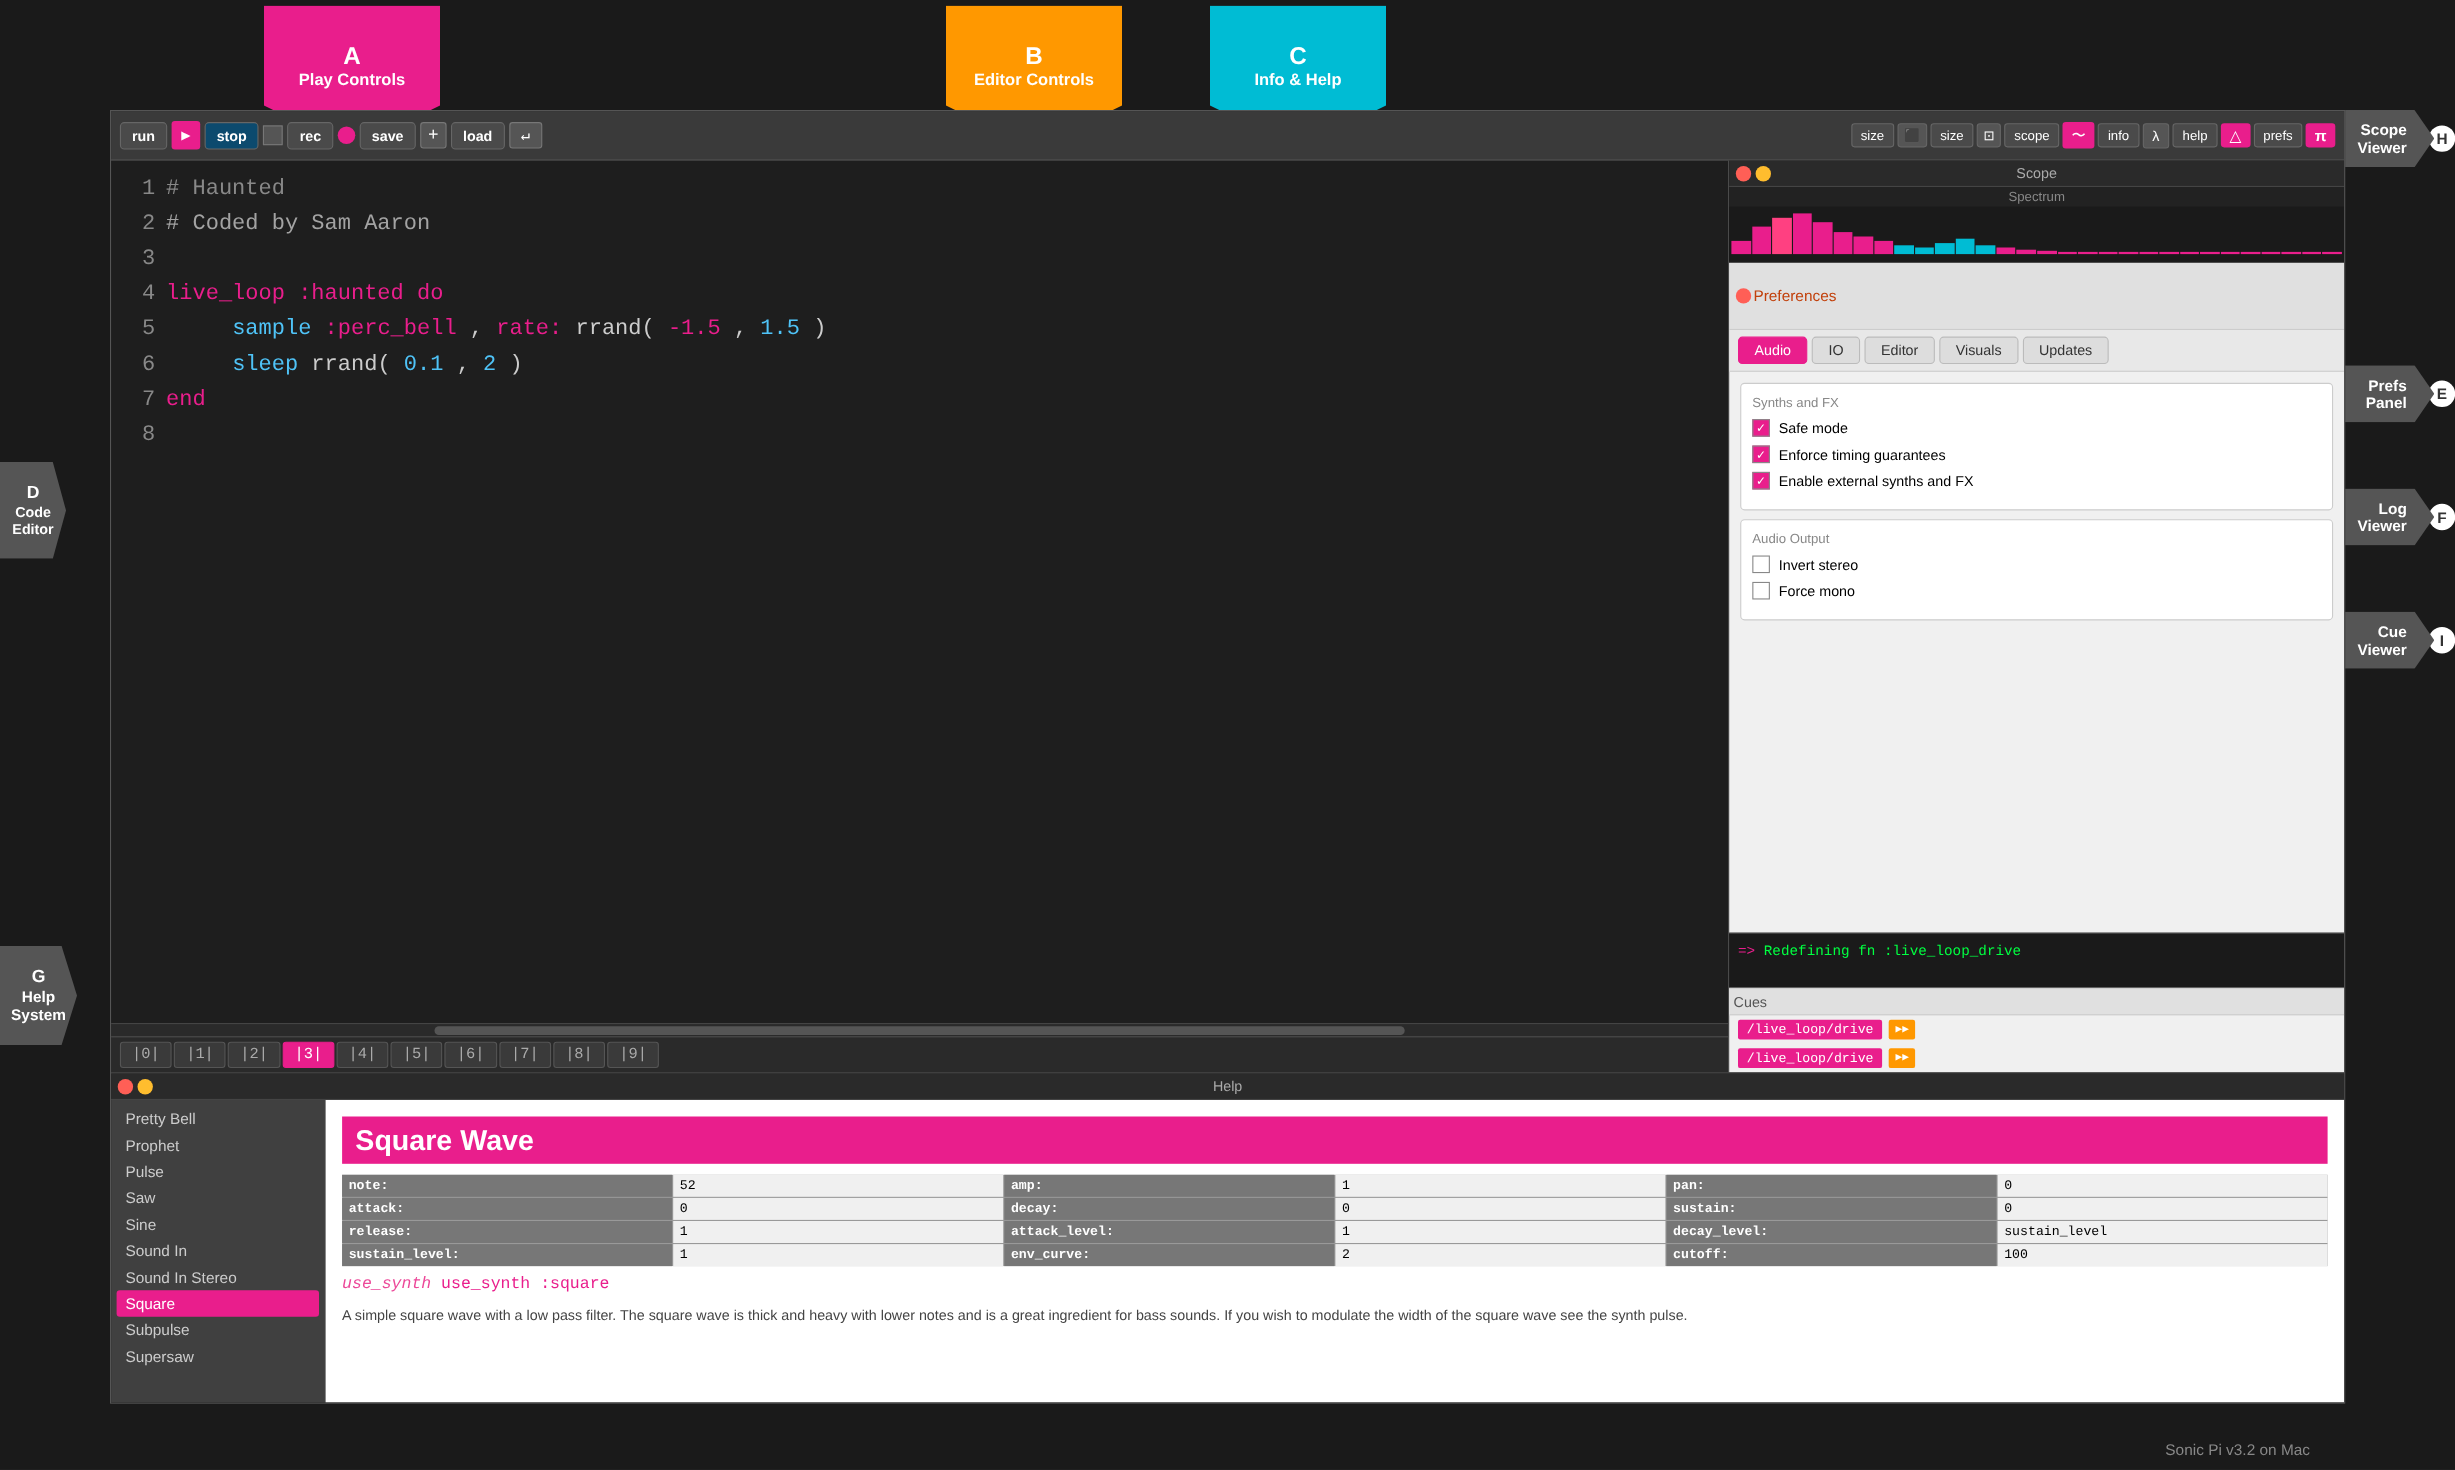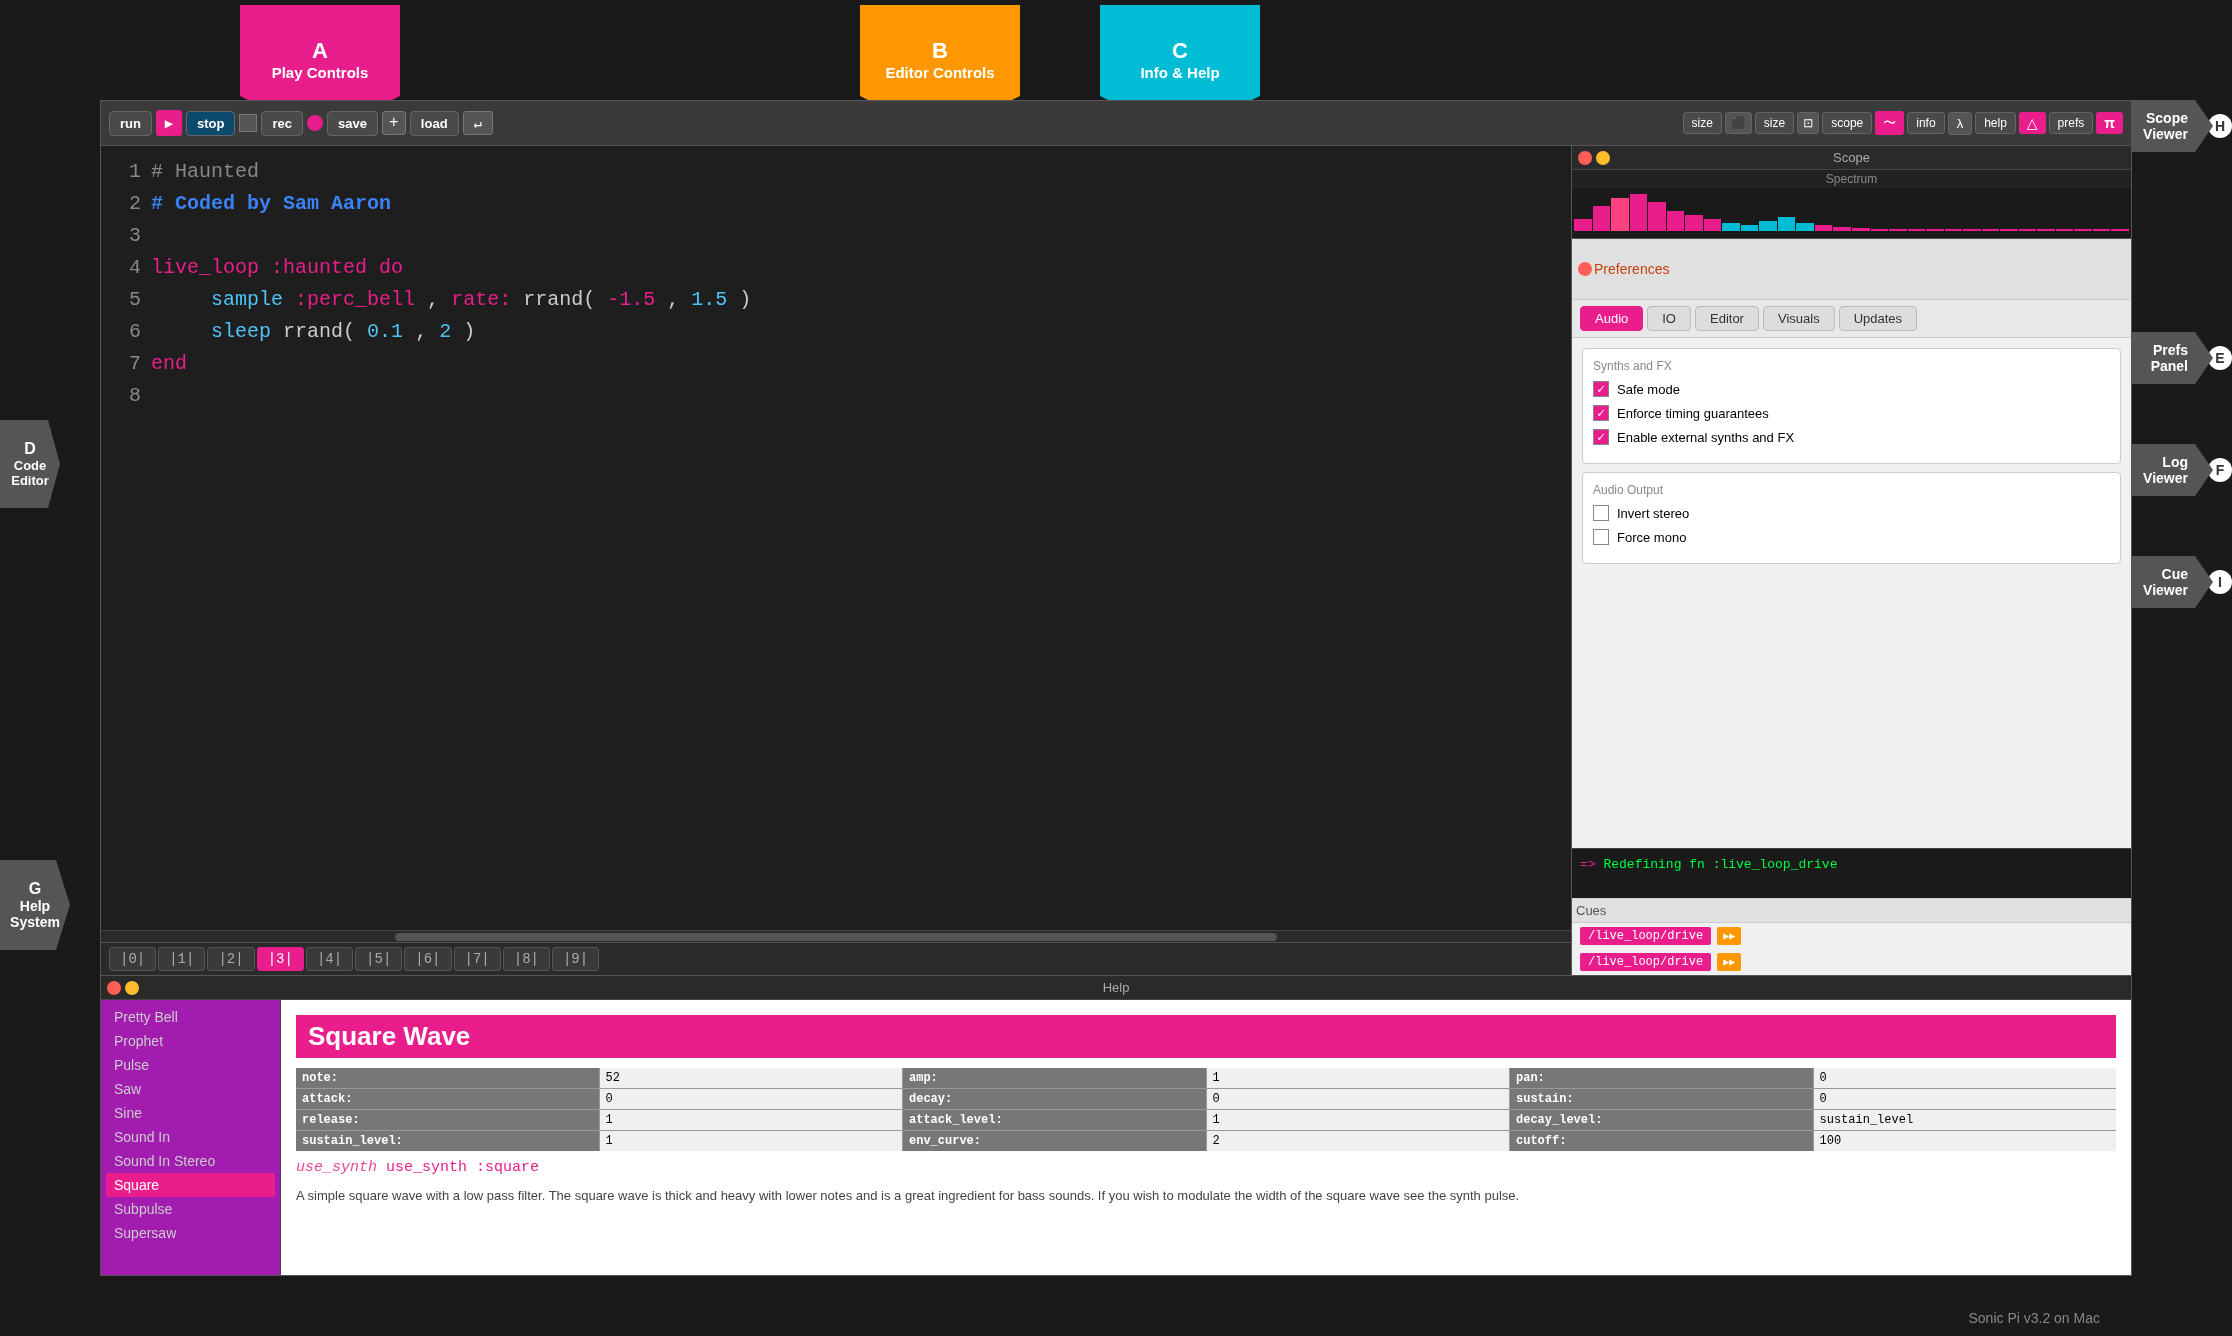--- a/index.html
+++ b/index.html
@@ -402,22 +402,22 @@
 
     
     .help-system {
       flex: 1;
       background: #2a2a2a;
       display: flex;
       flex-direction: column;
     }
 
     .help-sidebar {
-      width: 180px;
-      background: #a21caf;
+      width: 195px;
+      background: #404040;
       padding: 5px;
       overflow-y: auto;
       border-right: 1px solid #444;
     }
 
     .help-content {
       flex: 1;
       background: white;
       overflow-y: auto;
     }
@@ -678,21 +678,21 @@
     <div style="flex:1; display:flex; flex-direction:column;">
       <div class="code-editor">
 
         <div class="code-line">
             <span class="ln">1</span>
             <span style="color:#888;"># Haunted</span>
           </div>
 
         <div class="code-line">
             <span class="ln">2</span>
-            <span style="color:#3b82f6;font-weight:bold;"># Coded by Sam Aaron</span>
+            <span style="color:#a3a3a3;"># Coded by Sam Aaron</span>
           </div>
 
         <div class="code-line">
             <span class="ln">3</span>
             <span>&nbsp;</span>
           </div>
 
         <div class="code-line">
           <span class="ln">4</span>
           <span>

